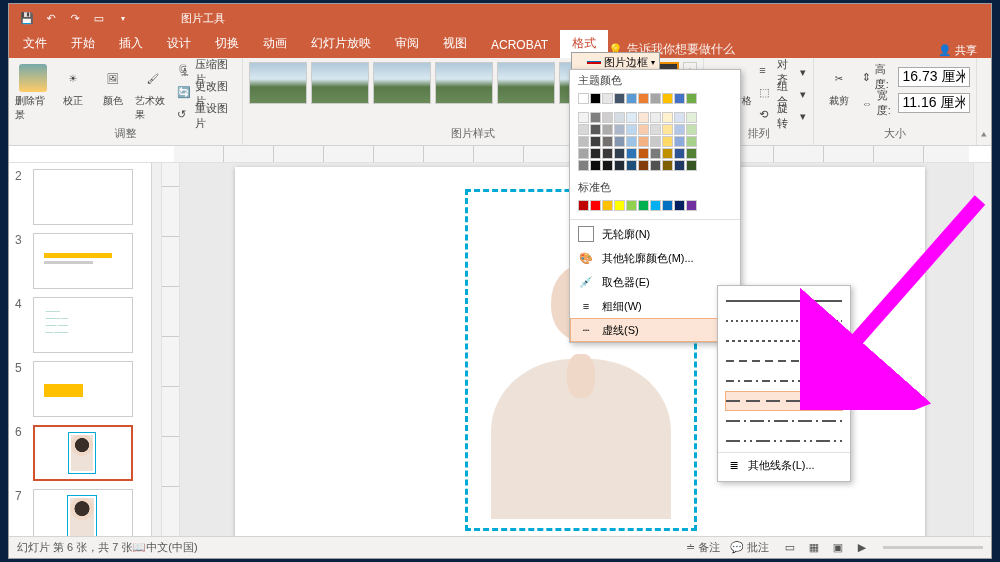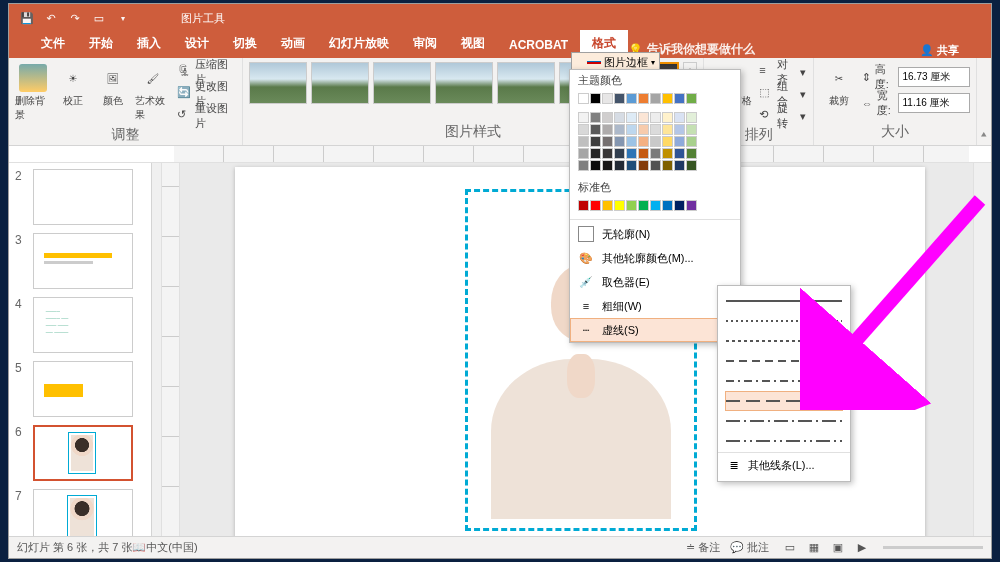--- a/index.html
+++ b/index.html
@@ -7,41 +7,41 @@
 .app { position: absolute; top: 3px; left: 8px; right: 8px; bottom: 3px; background: #fff; display: flex; flex-direction: column; border: 1px solid #9e9e9e; }
 .titlebar { height: 28px; background: #ce5d3c; display: flex; align-items: center; color: #fff; font-size: 11px; position: relative; }
 .qat { display: flex; gap: 8px; padding: 0 10px; align-items: center; }
 .qat-icon { width: 16px; height: 16px; display: flex; align-items: center; justify-content: center; opacity: 0.95; }
 .title-center { flex: 1; text-align: center; }
 .title-pictools { margin-left: 40px; }
 .win-controls { display: flex; align-items: center; gap: 2px; padding-right: 4px; }
 .win-btn { width: 40px; height: 28px; display: flex; align-items: center; justify-content: center; font-size: 12px; }
 .win-btn.close { font-size: 16px; }
 .username { margin-right: 8px; font-size: 11px; }
-.ribbon-tabs { height: 26px; background: #ce5d3c; display: flex; align-items: flex-end; font-size: 12px; color: #fff; padding: 0 20px; position: relative; font-weight: bold; }
+.ribbon-tabs { height: 26px; background: #ce5d3c; display: flex; align-items: flex-end; font-size: 12px; color: #fff; padding: 0 2px; position: relative; }
 .tab { padding: 5px 12px 6px; cursor: pointer; }
 .tab.format { background: #fff; color: #c8472d; }
 .tab-right { margin-left: auto; display: flex; align-items: center; gap: 6px; padding-right: 12px; font-size: 11px; }
 .tellme { display: flex; align-items: center; gap: 4px; opacity: 0.9; }
 .ribbon-body { height: 88px; background: #f3f2f1; border-bottom: 1px solid #d4d4d4; display: flex; position: relative; }
 .ribbon-group { display: flex; flex-direction: column; border-right: 1px solid #e0e0e0; padding: 4px 6px 2px; }
-.group-label { text-align: center; font-size: 14px; color: #666; margin-top: auto; padding-bottom: 2px; }
+.group-label { text-align: center; font-size: 11px; color: #666; margin-top: auto; padding-bottom: 2px; }
 .group-content { display: flex; align-items: flex-start; gap: 4px; flex: 1; }
 .big-btn { display: flex; flex-direction: column; align-items: center; width: 40px; font-size: 10px; color: #444; cursor: pointer; padding-top: 2px; }
 .big-btn-icon { width: 28px; height: 28px; margin-bottom: 2px; display: flex; align-items: center; justify-content: center; }
 .small-btn-col { display: flex; flex-direction: column; gap: 2px; font-size: 11px; color: #444; }
 .small-btn { display: flex; align-items: center; gap: 4px; height: 20px; padding: 0 2px; cursor: pointer; }
 .small-btn-icon { width: 16px; height: 16px; }
 .styles-gallery { display: flex; gap: 4px; align-items: center; }
 .style-thumb { width: 58px; height: 42px; background: linear-gradient(#b0c8d8, #d8e8f0 40%, #5a7a4a 60%, #6a8a5a); border: 1px solid #ccc; cursor: pointer; }
 .style-thumb.sel { border: 2px solid #ee8f00; background: linear-gradient(#333, #555 40%, #333 60%, #222); }
 .gallery-more { width: 14px; height: 42px; display: flex; flex-direction: column; justify-content: space-around; align-items: center; font-size: 8px; color: #666; border: 1px solid #ccc; }
 .dropdown-btn { display: flex; align-items: center; gap: 3px; font-size: 11px; padding: 2px 4px; border: 1px solid #a0a0a0; background: #fcecdc; cursor: pointer; }
 .size-row { display: flex; align-items: center; gap: 4px; font-size: 11px; color: #444; height: 22px; }
-.size-input { width: 72px; height: 20px; font-size: 10px; padding: 0 4px; border: 1px solid #aaa; text-align: left; }
+.size-input { width: 72px; height: 20px; font-size: 14px; padding: 0 4px; border: 1px solid #aaa; text-align: left; }
 .ruler-area { height: 17px; background: #fff; border-bottom: 1px solid #e0e0e0; position: relative; }
 .ruler { position: absolute; left: 165px; right: 22px; top: 0; bottom: 0; background: repeating-linear-gradient(90deg, #f4f4f4 0, #f4f4f4 49px, #ccc 49px, #ccc 50px); }
 .workspace { flex: 1; display: flex; overflow: hidden; background: #eaeaea; }
 .slide-panel { width: 143px; background: #fff; border-right: 1px solid #d4d4d4; overflow-y: auto; padding: 2px 0; }
 .slide-item { display: flex; padding: 4px 6px; gap: 8px; align-items: flex-start; }
 .slide-num { font-size: 12px; color: #666; width: 10px; }
 .slide-thumb { width: 100px; height: 56px; background: #fff; border: 1px solid #ccc; position: relative; }
 .slide-thumb.active { border: 2px solid #d35230; }
 .canvas-area { flex: 1; position: relative; background: #eaeaea; display: flex; align-items: flex-start; justify-content: center; padding-top: 4px; }
 .vruler { position: absolute; left: 0; top: 0; bottom: 0; width: 18px; background: repeating-linear-gradient(0deg, #f4f4f4 0, #f4f4f4 49px, #ccc 49px, #ccc 50px); border-right: 1px solid #e0e0e0; }

